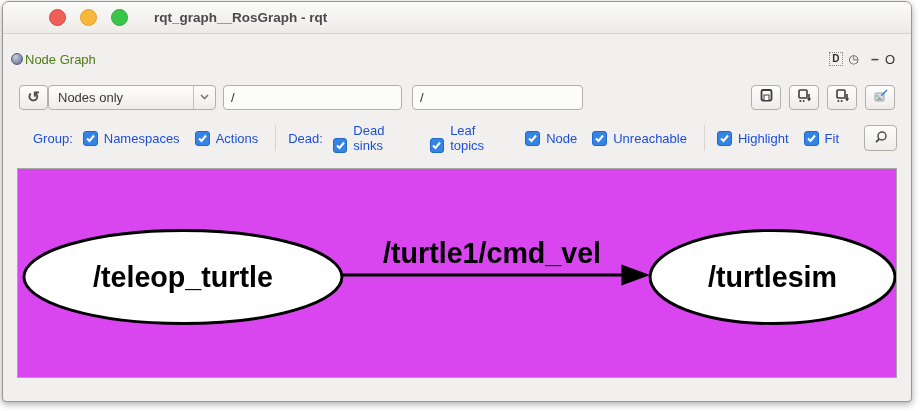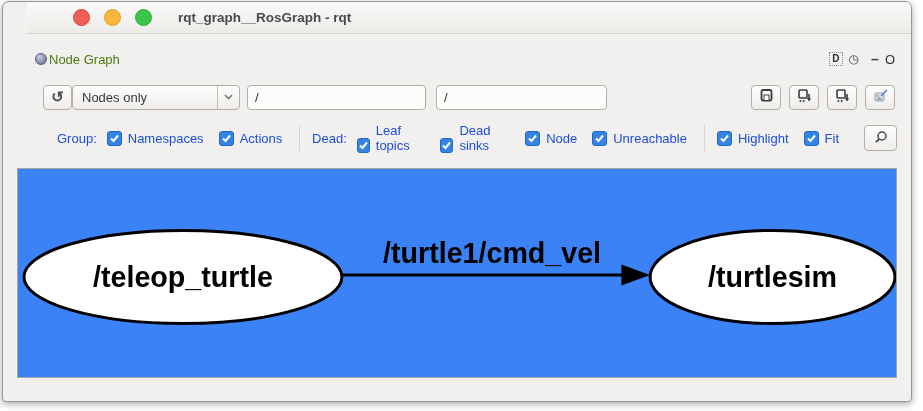--- a/index.html
+++ b/index.html
@@ -6,21 +6,20 @@
   html, body { width: 923px; height: 411px; background: #ffffff; overflow: hidden;
     font-family: "Liberation Sans", sans-serif; }
 
   .window {
     position: absolute; left: 2px; top: 1px; width: 910px; height: 401px;
     background: #f1f0ee;
     border: 1px solid #9a9792;
     border-radius: 7px 7px 4px 4px;
     box-shadow: 0 2px 7px rgba(0,0,0,0.35);
     overflow: hidden;
-    padding-left: 24px;
   }
 
   
   .titlebar {
     height: 32px;
     background: linear-gradient(#fafaf9, #edebe8);
     border-bottom: 1px solid #d7d4d0;
     display: flex; align-items: center;
     padding-left: 46px;
   }
@@ -99,21 +98,21 @@
     display: inline-flex; align-items: center; justify-content: center;
     margin-right: 6px;
   }
   .vsep { width: 1px; height: 26px; background: #d8d5d1; margin: 0 12px 0 2px; }
   .view-group { margin-left: auto; display: flex; align-items: center; }
   .magnifier-btn { width: 33px; height: 26px; margin-left: 10px; }
 
   
   .canvas {
     position: absolute; left: 14px; right: 14px; top: 166px; height: 210px;
-    background: #3b82f6; border: 1px solid #a9a6a1;
+    background: #d946ef; border: 1px solid #a9a6a1;
   }
   .canvas svg { display: block; width: 100%; height: 100%; }
   .node-label, .edge-label {
     font-family: "Liberation Sans", sans-serif;
     font-weight: bold; fill: #000;
   }
 </style>
 </head>
 <body>
 
@@ -224,30 +223,30 @@
     <span class="vsep"></span>
 
     <span class="flabel">Dead:</span>
 
     <span class="cbitem">
       <span class="cbbox">
         <svg width="11" height="11" viewBox="0 0 11 11">
             <polyline points="2,5.5 4.5,8 9,2.5" fill="none" stroke="#fff" stroke-width="2"></polyline>
           </svg>
       </span>
+      <span>Dead sinks</span>
+    </span>
+
+    <span class="cbitem">
+      <span class="cbbox">
+        <svg width="11" height="11" viewBox="0 0 11 11">
+            <polyline points="2,5.5 4.5,8 9,2.5" fill="none" stroke="#fff" stroke-width="2"></polyline>
+          </svg>
+      </span>
       <span>Leaf topics</span>
-    </span>
-
-    <span class="cbitem">
-      <span class="cbbox">
-        <svg width="11" height="11" viewBox="0 0 11 11">
-            <polyline points="2,5.5 4.5,8 9,2.5" fill="none" stroke="#fff" stroke-width="2"></polyline>
-          </svg>
-      </span>
-      <span>Dead sinks</span>
     </span>
 
     <span class="cbitem">
       <span class="cbbox">
         <svg width="11" height="11" viewBox="0 0 11 11">
             <polyline points="2,5.5 4.5,8 9,2.5" fill="none" stroke="#fff" stroke-width="2"></polyline>
           </svg>
       </span>
       <span>Node</span>
     </span>

